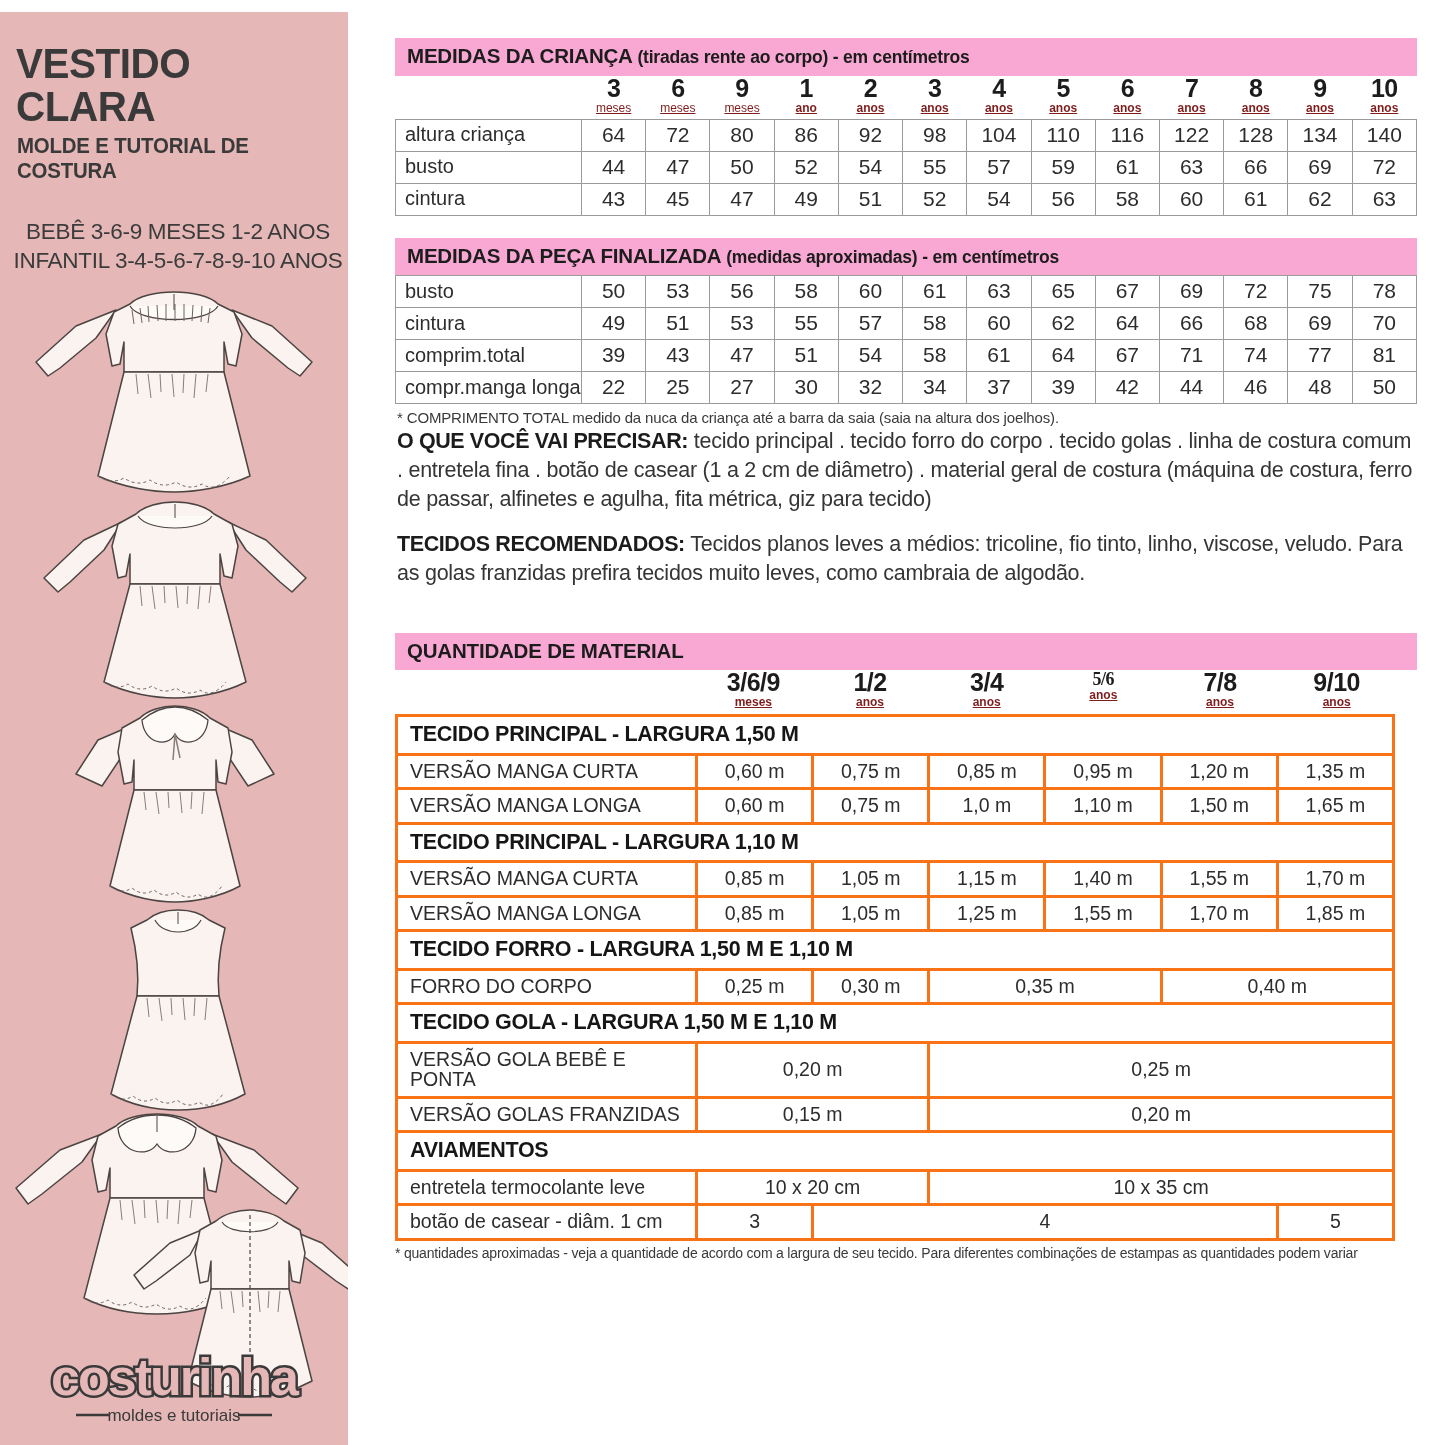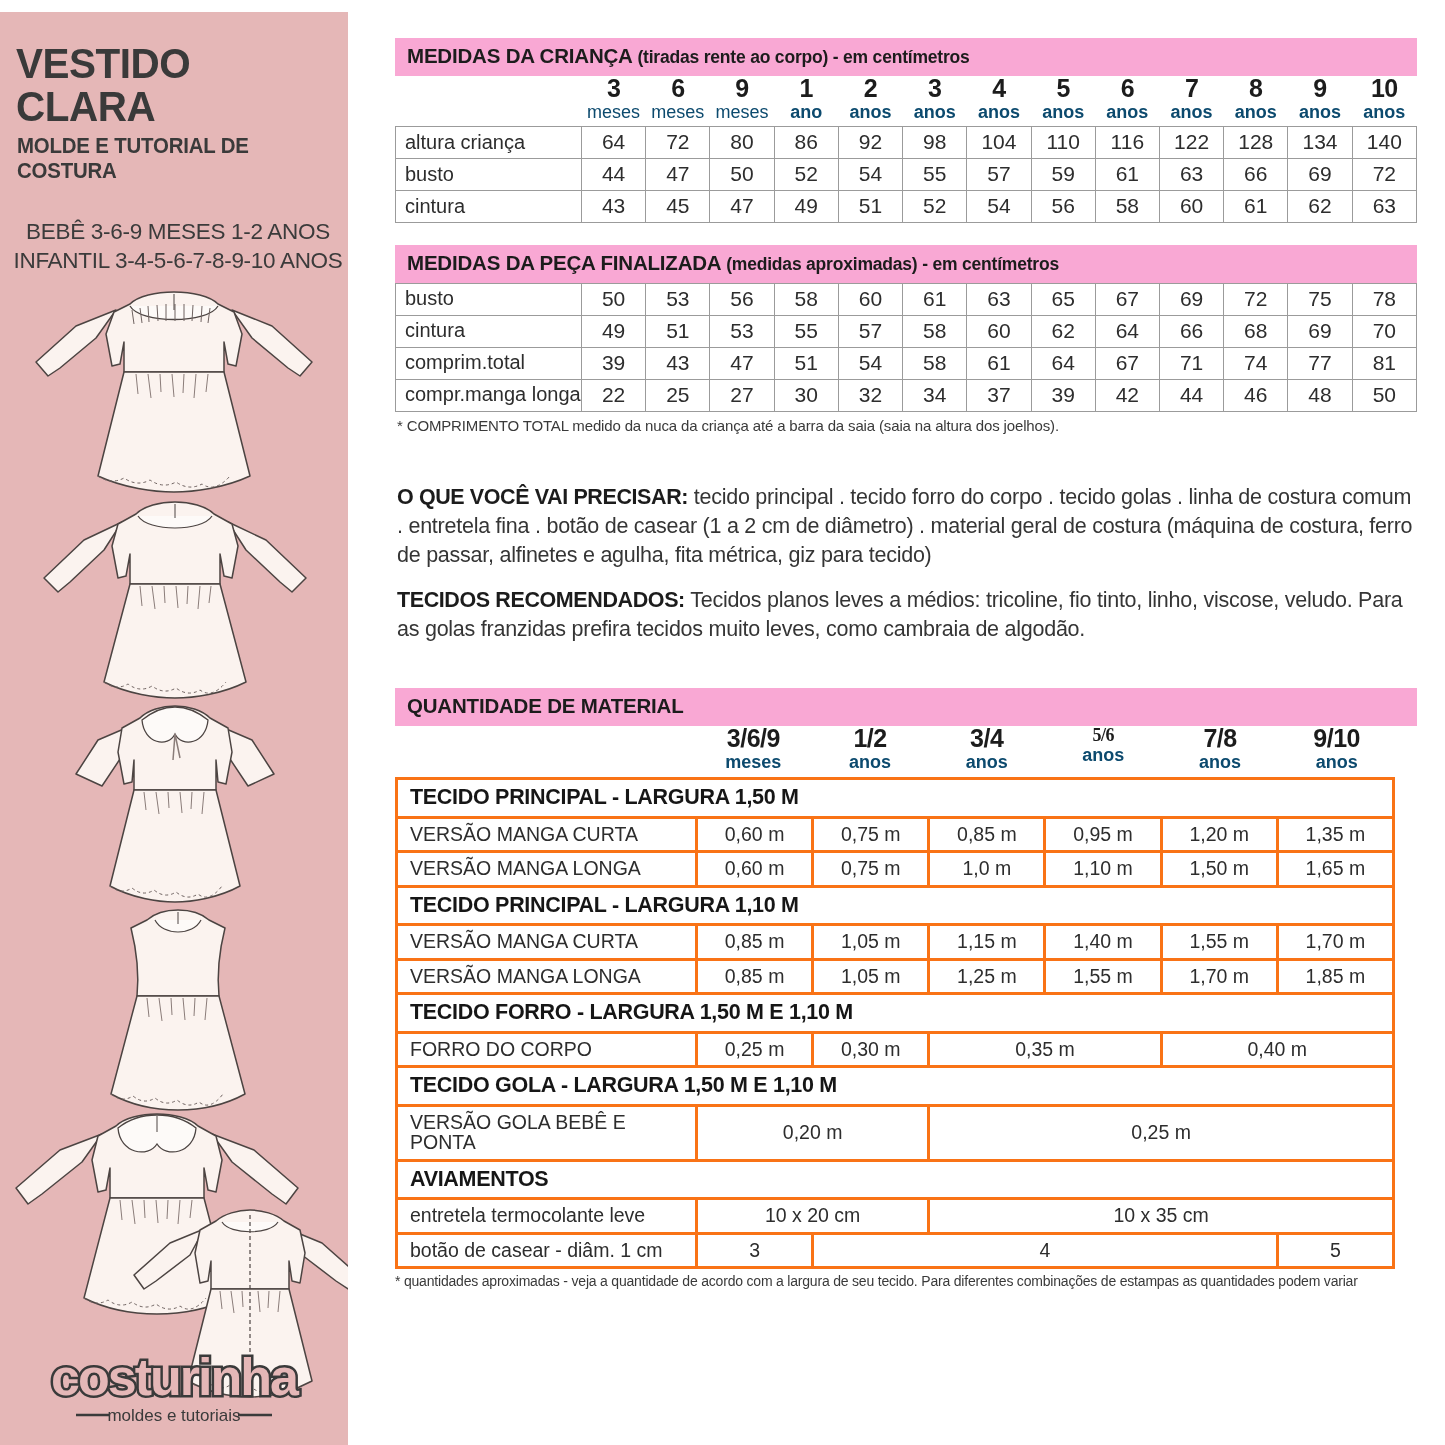--- a/index.html
+++ b/index.html
@@ -129,23 +129,24 @@
   .sz-num {
     display: block;
     font-weight: bold;
     font-size: 25px;
     line-height: 1.0;
     color: #1c1c1c;
     letter-spacing: -0.5px;
   }
   .sz-unit {
     display: block;
-    font-size: 18px;
+    font-size: 12px;
     line-height: 1.25;
-    color: #0c4a6e;
+    color: #7f1d1d;
+    text-decoration: underline;
   }
   .sz-unit.b { font-weight: bold; }
 
   .footnote {
     font-size: 15px;
     color: #3a3a3a;
     margin: 5px 0 0 2px;
     letter-spacing: -0.15px;
     line-height: 1.2;
   }
@@ -553,21 +554,21 @@
             <td>42</td>
             <td>44</td>
             <td>46</td>
             <td>48</td>
             <td>50</td>
           </tr>
         </tbody>
     </table>
     <div class="footnote">* COMPRIMENTO TOTAL medido da nuca da criança até a barra da saia (saia na altura dos joelhos).</div>
 
-    <div id="paragraphs" style="margin-top:48px;">
+    <div id="paragraphs" style="">
         <div class="para"><b>O QUE VOCÊ VAI PRECISAR:</b><span> tecido principal . tecido forro do corpo . tecido golas . linha de costura comum . entretela fina . botão de casear (1 a 2 cm de diâmetro) . material geral de costura (máquina de costura, ferro de passar, alfinetes e agulha, fita métrica, giz para tecido)</span></div>
         <div class="para"><b>TECIDOS RECOMENDADOS:</b><span> Tecidos planos leves a médios: tricoline, fio tinto, linho, viscose, veludo. Para as golas franzidas prefira tecidos muito leves, como cambraia de algodão.</span></div>
       </div>
 
     <div class="band" style="margin-top:44px; width:1000px;">
       <span>QUANTIDADE DE MATERIAL</span>
     </div>
 
     <div class="mat-head" style="width:1000px;" id="mat-head">
       <div class="lbl"></div>
@@ -657,20 +658,25 @@
           </tr>
           <tr>
             <td class="section" colspan="7">TECIDO GOLA - LARGURA 1,50 M E 1,10 M</td>
           </tr>
           <tr>
             <td class="rowlabel">VERSÃO GOLA BEBÊ E PONTA</td>
             <td colspan="2">0,20 m</td>
             <td colspan="4">0,25 m</td>
           </tr>
           <tr>
+            <td class="rowlabel">VERSÃO GOLAS FRANZIDAS</td>
+            <td colspan="2">0,15 m</td>
+            <td colspan="4">0,20 m</td>
+          </tr>
+          <tr>
             <td class="section" colspan="7">AVIAMENTOS</td>
           </tr>
           <tr>
             <td class="rowlabel">entretela termocolante leve</td>
             <td colspan="2">10 x 20 cm</td>
             <td colspan="4">10 x 35 cm</td>
           </tr>
           <tr>
             <td class="rowlabel">botão de casear - diâm. 1 cm</td>
             <td>3</td>

